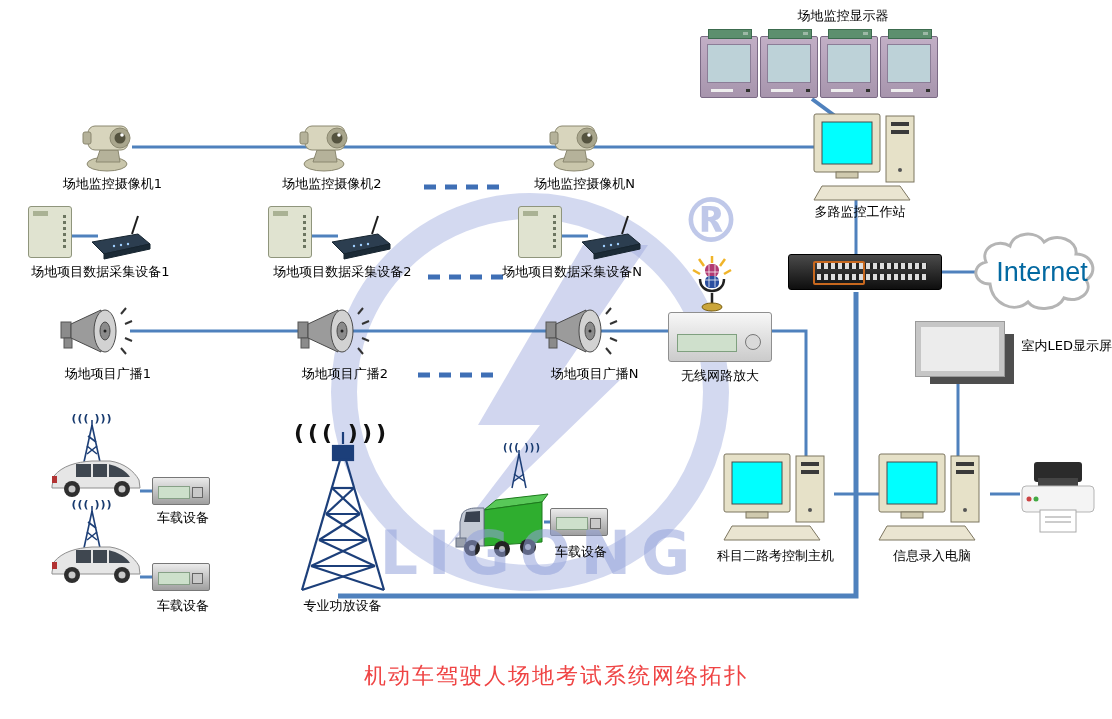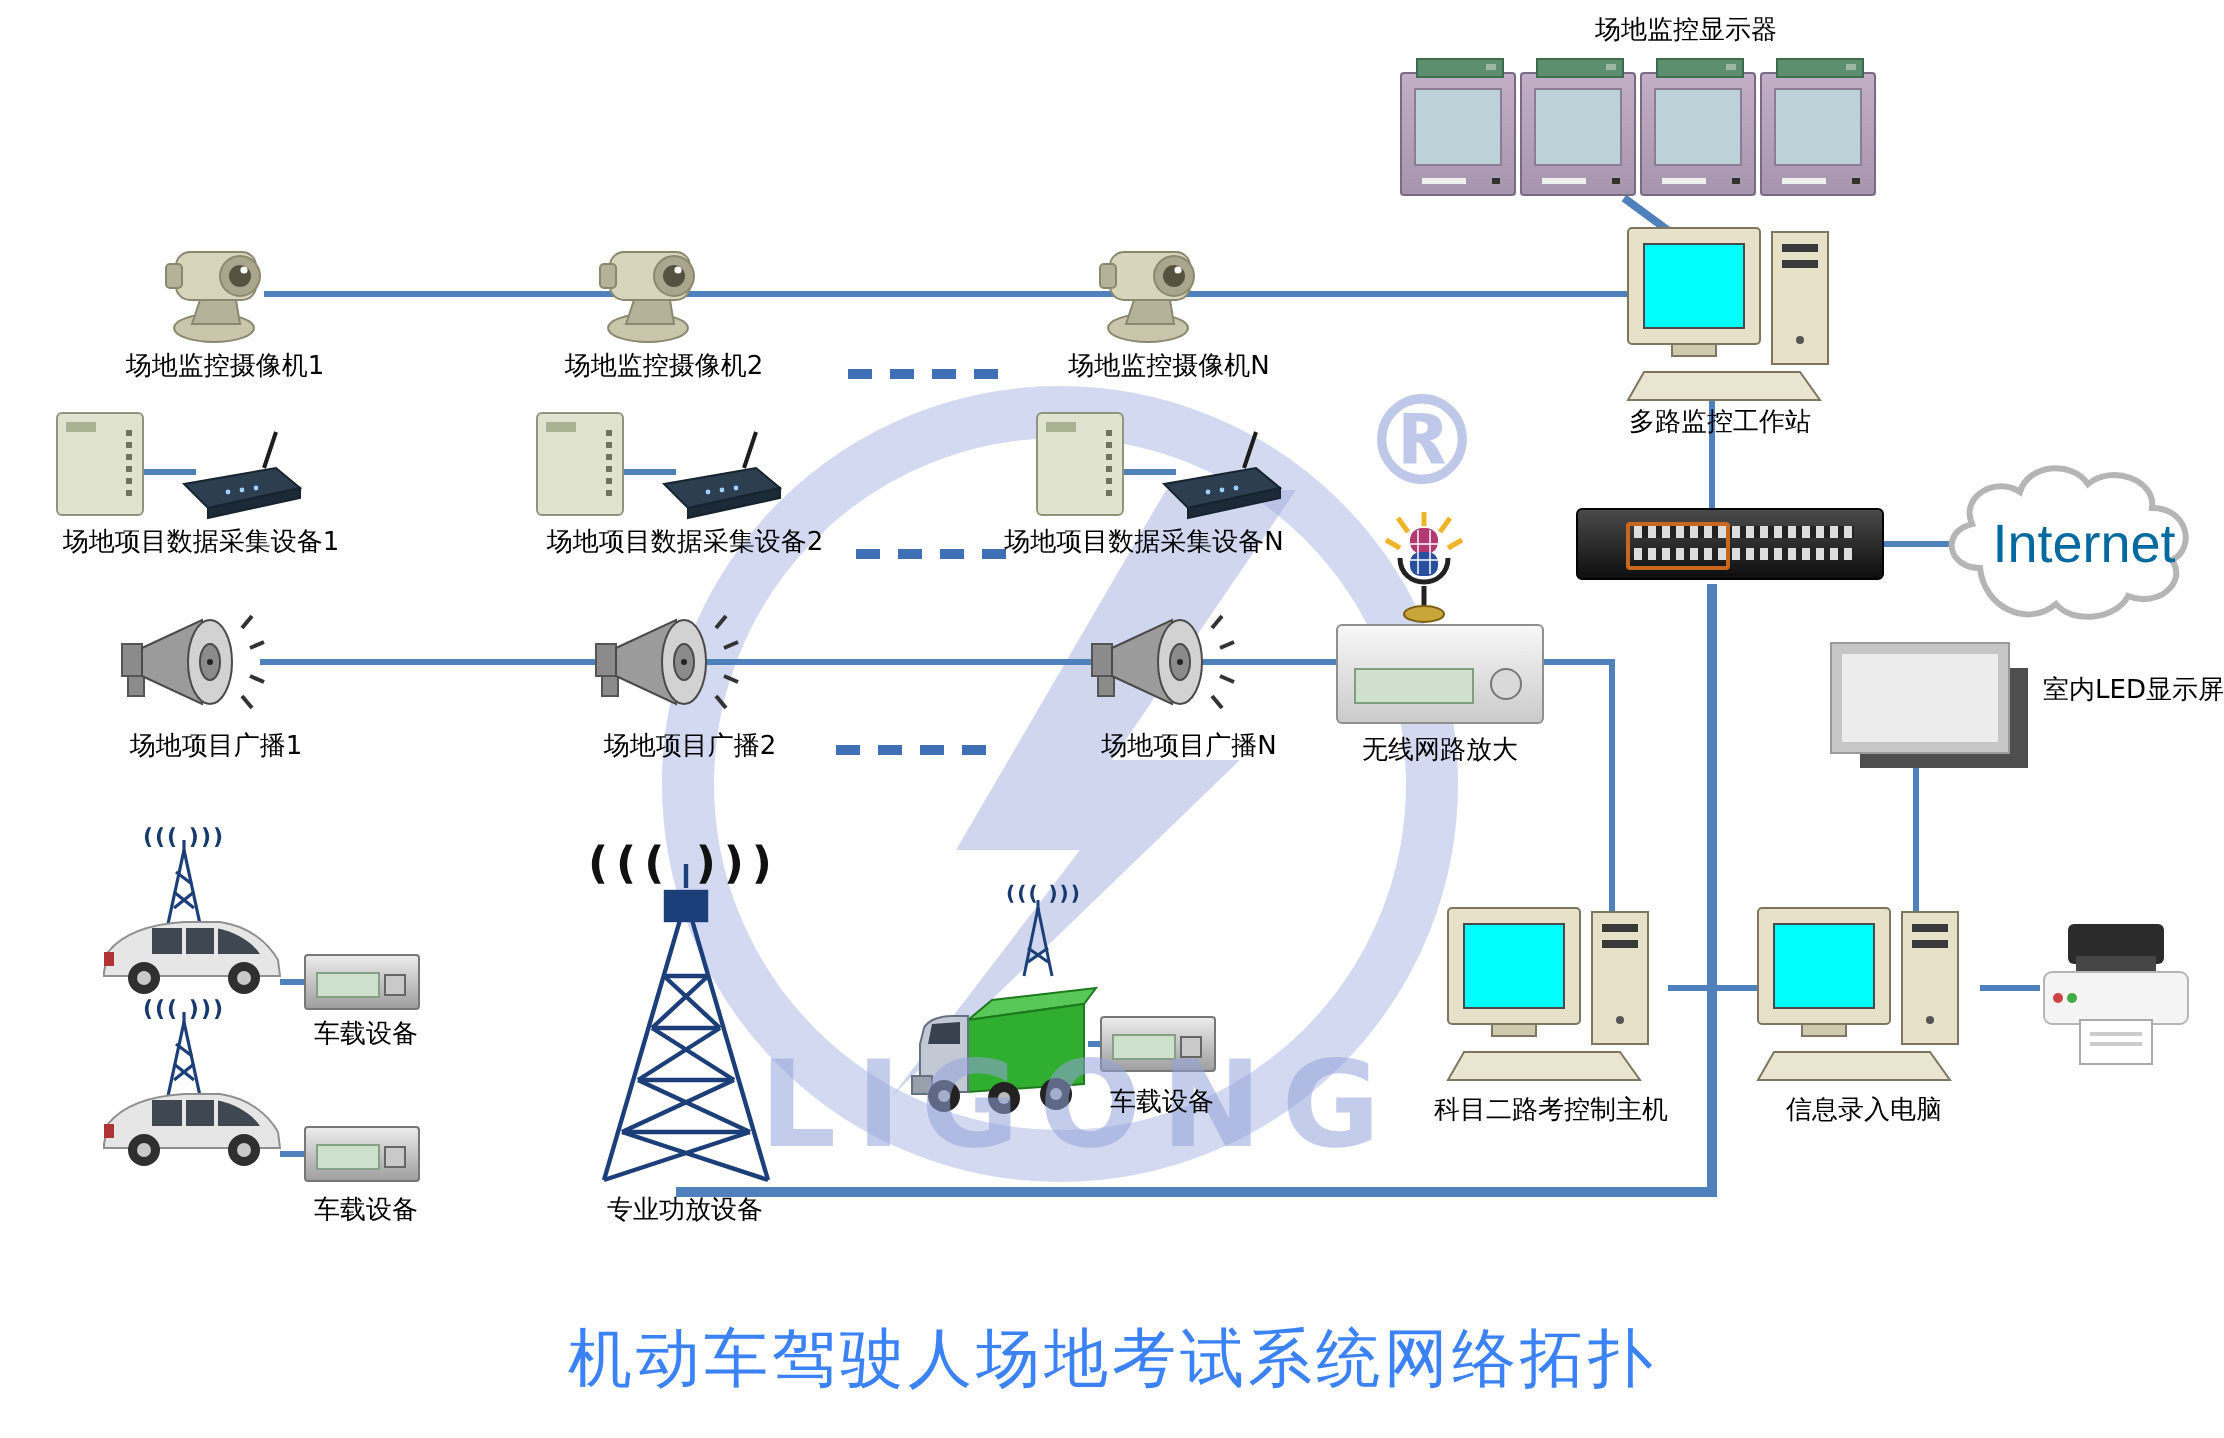--- a/index.html
+++ b/index.html
@@ -47,21 +47,21 @@
   .vbox{position:absolute;width:56px;height:26px;background:linear-gradient(#ebebeb,#9f9f9f);
         border:1px solid #777;border-radius:2px;}
   .vbox::before{content:"";position:absolute;left:5px;top:8px;width:30px;height:11px;background:#cde0cb;border:1px solid #86a086;}
   .vbox::after{content:"";position:absolute;right:6px;top:9px;width:9px;height:9px;background:#c9c9c9;border:1px solid #666;}
   
   .waves{position:absolute;z-index:2;font-weight:bold;color:#16396e;text-align:center;}
   .waves-sm{font-size:11px;width:68px;letter-spacing:1px;}
   .waves-lg{font-size:22px;width:120px;letter-spacing:4px;color:#111;}
   
   .internet-lbl{font-size:27px;color:#0369a1;font-family:"Liberation Sans","DejaVu Sans",sans-serif;}
-  .title{left:26px;top:662px;width:1060px;font-size:32px;letter-spacing:2px;color:#3b82f6;font-family:Liberation Mono, monospace;}
+  .title{left:26px;top:662px;width:1060px;font-size:22px;letter-spacing:2px;color:#ef4444;}
 </style>
 </head>
 <body>
 
 <div class="stage">
 
   <svg class="wm" style="left:328px;top:190px;" width="404" height="404" viewBox="0 0 404 404">
     <circle cx="202" cy="202" r="186" fill="none" stroke="rgba(158,170,222,0.45)" stroke-width="26"></circle>
     <polygon points="255,55 150,235 212,235 118,358 292,190 228,190 320,55" fill="rgba(158,170,222,0.48)"></polygon>
   </svg>

